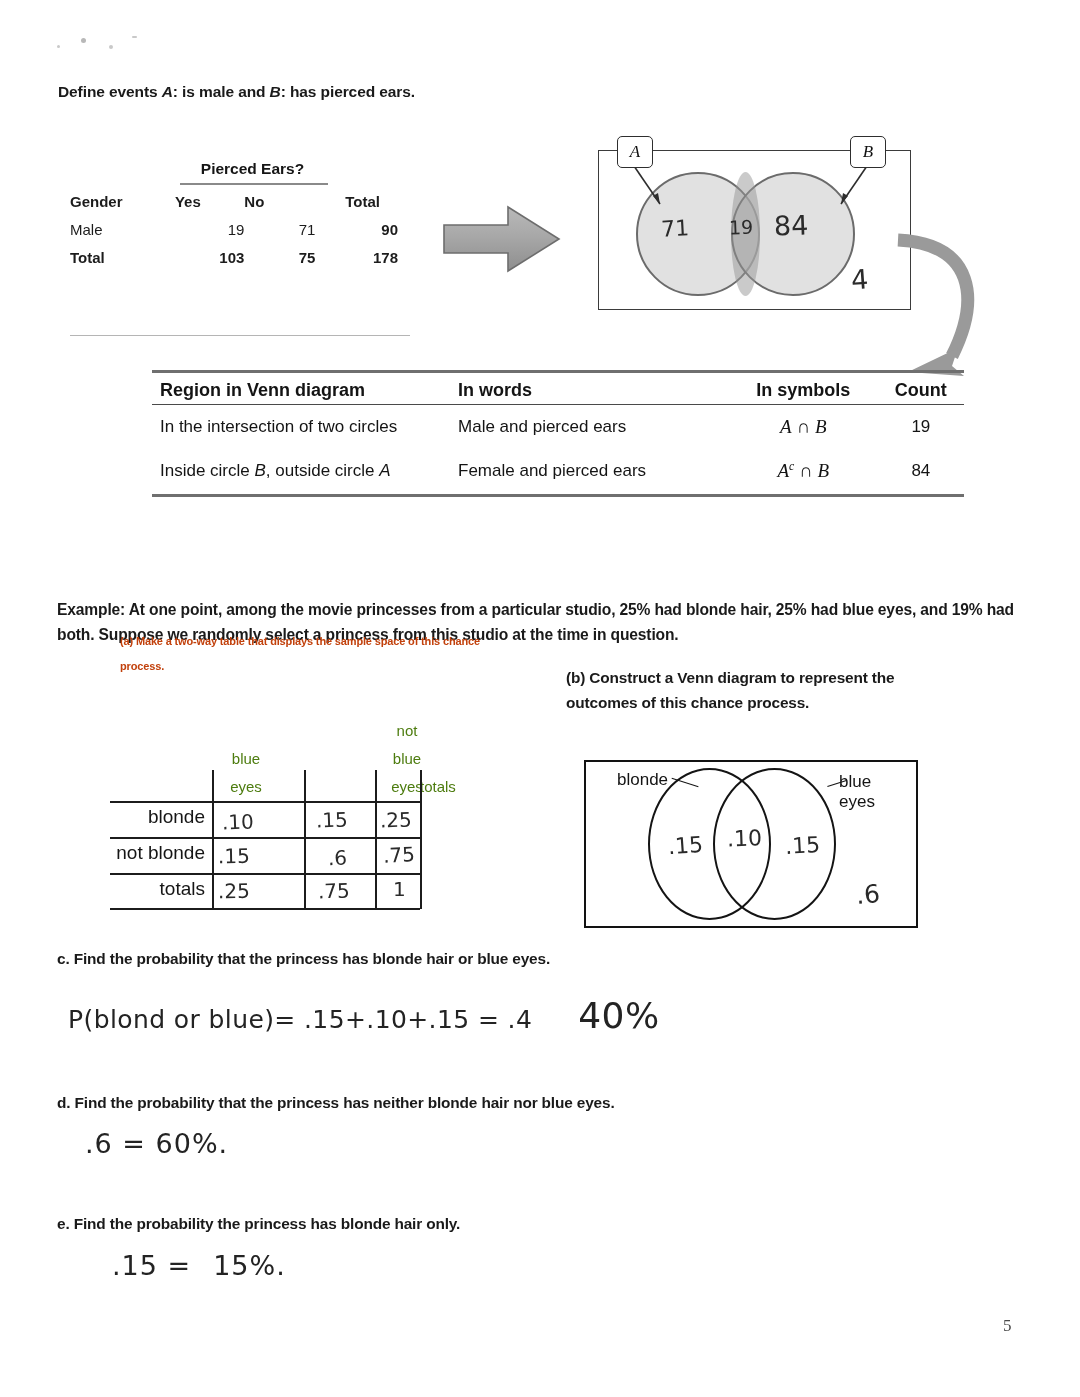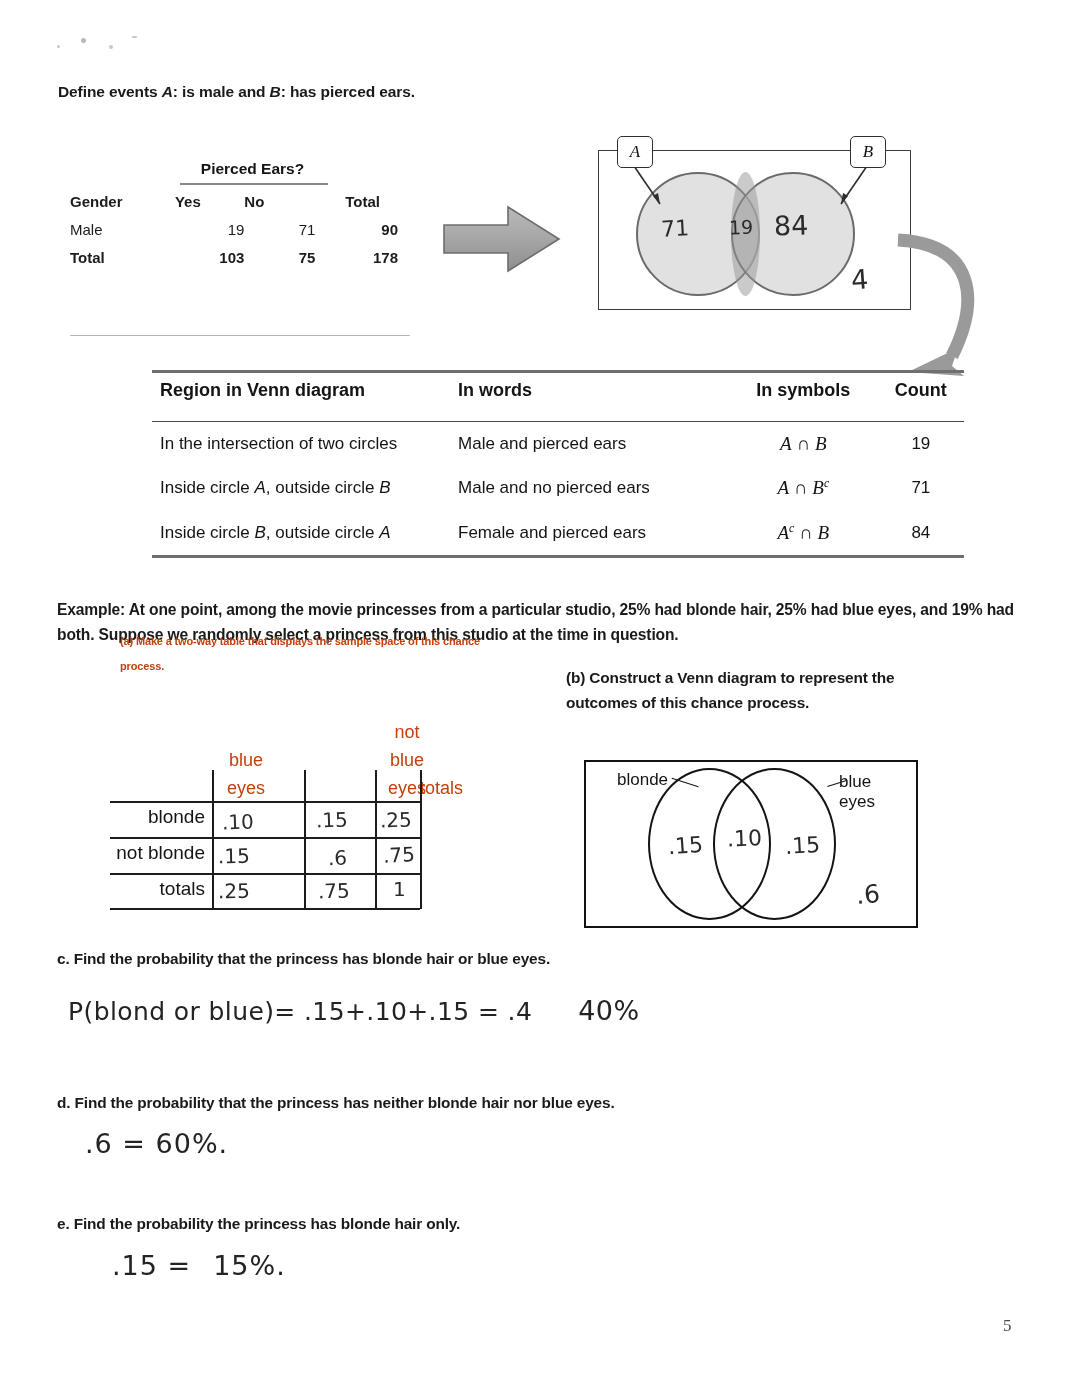--- a/index.html
+++ b/index.html
@@ -162,21 +162,21 @@
   }
   #region-table table {
     border-collapse: collapse;
     width: 812px;
     font-size: 17px;
     color: #141414;
   }
   #region-table thead th {
     font-weight: 700;
     font-size: 18px;
-    padding: 7px 0 20px 0;
+    padding: 7px 0 3px 0;
     border-bottom: 1.8px solid #4a4a4a;
     text-align: left;
     white-space: nowrap;
     margin-left: 24px;
   }
   #region-table tbody td {
     padding: 11px 0 11px 0;
     font-weight: 400;
   }
   #region-table .col-region { width: 300px; padding-left: 8px; }
@@ -221,22 +221,22 @@
     letter-spacing: -0.15px;
   }
 
   
   #hw-table {
     left: 100px; top: 722px;
     width: 330px; height: 205px;
   }
   #hw-table .hdr {
     position: absolute;
-    font-size: 18px;
-    color: #c2410c;
+    font-size: 15px;
+    color: #4d7c0f;
     text-align: center;
   }
   #hw-table .hdr-not   { left: 277px; top: 0px;  width: 60px; }
   #hw-table .hdr-blue1 { left: 115px; top: 28px; width: 62px; }
   #hw-table .hdr-blue2 { left: 277px; top: 28px; width: 60px; }
   #hw-table .hdr-eyes1 { left: 115px; top: 56px; width: 62px; }
   #hw-table .hdr-eyes2 { left: 277px; top: 56px; width: 60px; }
   #hw-table .hdr-totals{ left: 316px; top: 56px; width: 74px; text-align: left; padding-left: 4px; }
 
   #hw-table .rowlabel {
@@ -333,21 +333,21 @@
     position: absolute;
     font-family: "DejaVu Sans", sans-serif;
     color: #232323;
     white-space: nowrap;
   }
   #a-c {
     left: 68px; top: 995px;
     font-size: 25px;
     letter-spacing: 0.4px;
   }
-  #a-c .pct { margin-left: 46px; font-size: 27px; }
+  #a-c .pct { margin-left: 46px; font-size: 36px; }
   #a-d {
     left: 85px; top: 1128px;
     font-size: 27px;
     letter-spacing: 1px;
   }
   #a-e {
     left: 112px; top: 1250px;
     font-size: 27px;
     letter-spacing: 1px;
   }
@@ -457,26 +457,20 @@
       </tr>
     </thead>
     <tbody>
       <tr>
         <td class="col-region">In the intersection of two circles</td>
         <td class="col-words">Male and pierced ears</td>
         <td class="col-symbols"><i>A</i> ∩ <i>B</i></td>
         <td class="col-count">19</td>
       </tr>
       <tr>
-        <td class="col-region">Inside circle <i>A</i>, outside circle <i>B</i></td>
-        <td class="col-words">Male and no pierced ears</td>
-        <td class="col-symbols"><i>A</i> ∩ <i>B</i><sup>c</sup></td>
-        <td class="col-count">71</td>
-      </tr>
-      <tr>
         <td class="col-region">Inside circle <i>B</i>, outside circle <i>A</i></td>
         <td class="col-words">Female and pierced ears</td>
         <td class="col-symbols"><i>A</i><sup>c</sup> ∩ <i>B</i></td>
         <td class="col-count">84</td>
       </tr>
     </tbody>
   </table>
   <div class="rt-bottom"></div>
 </div>
 

